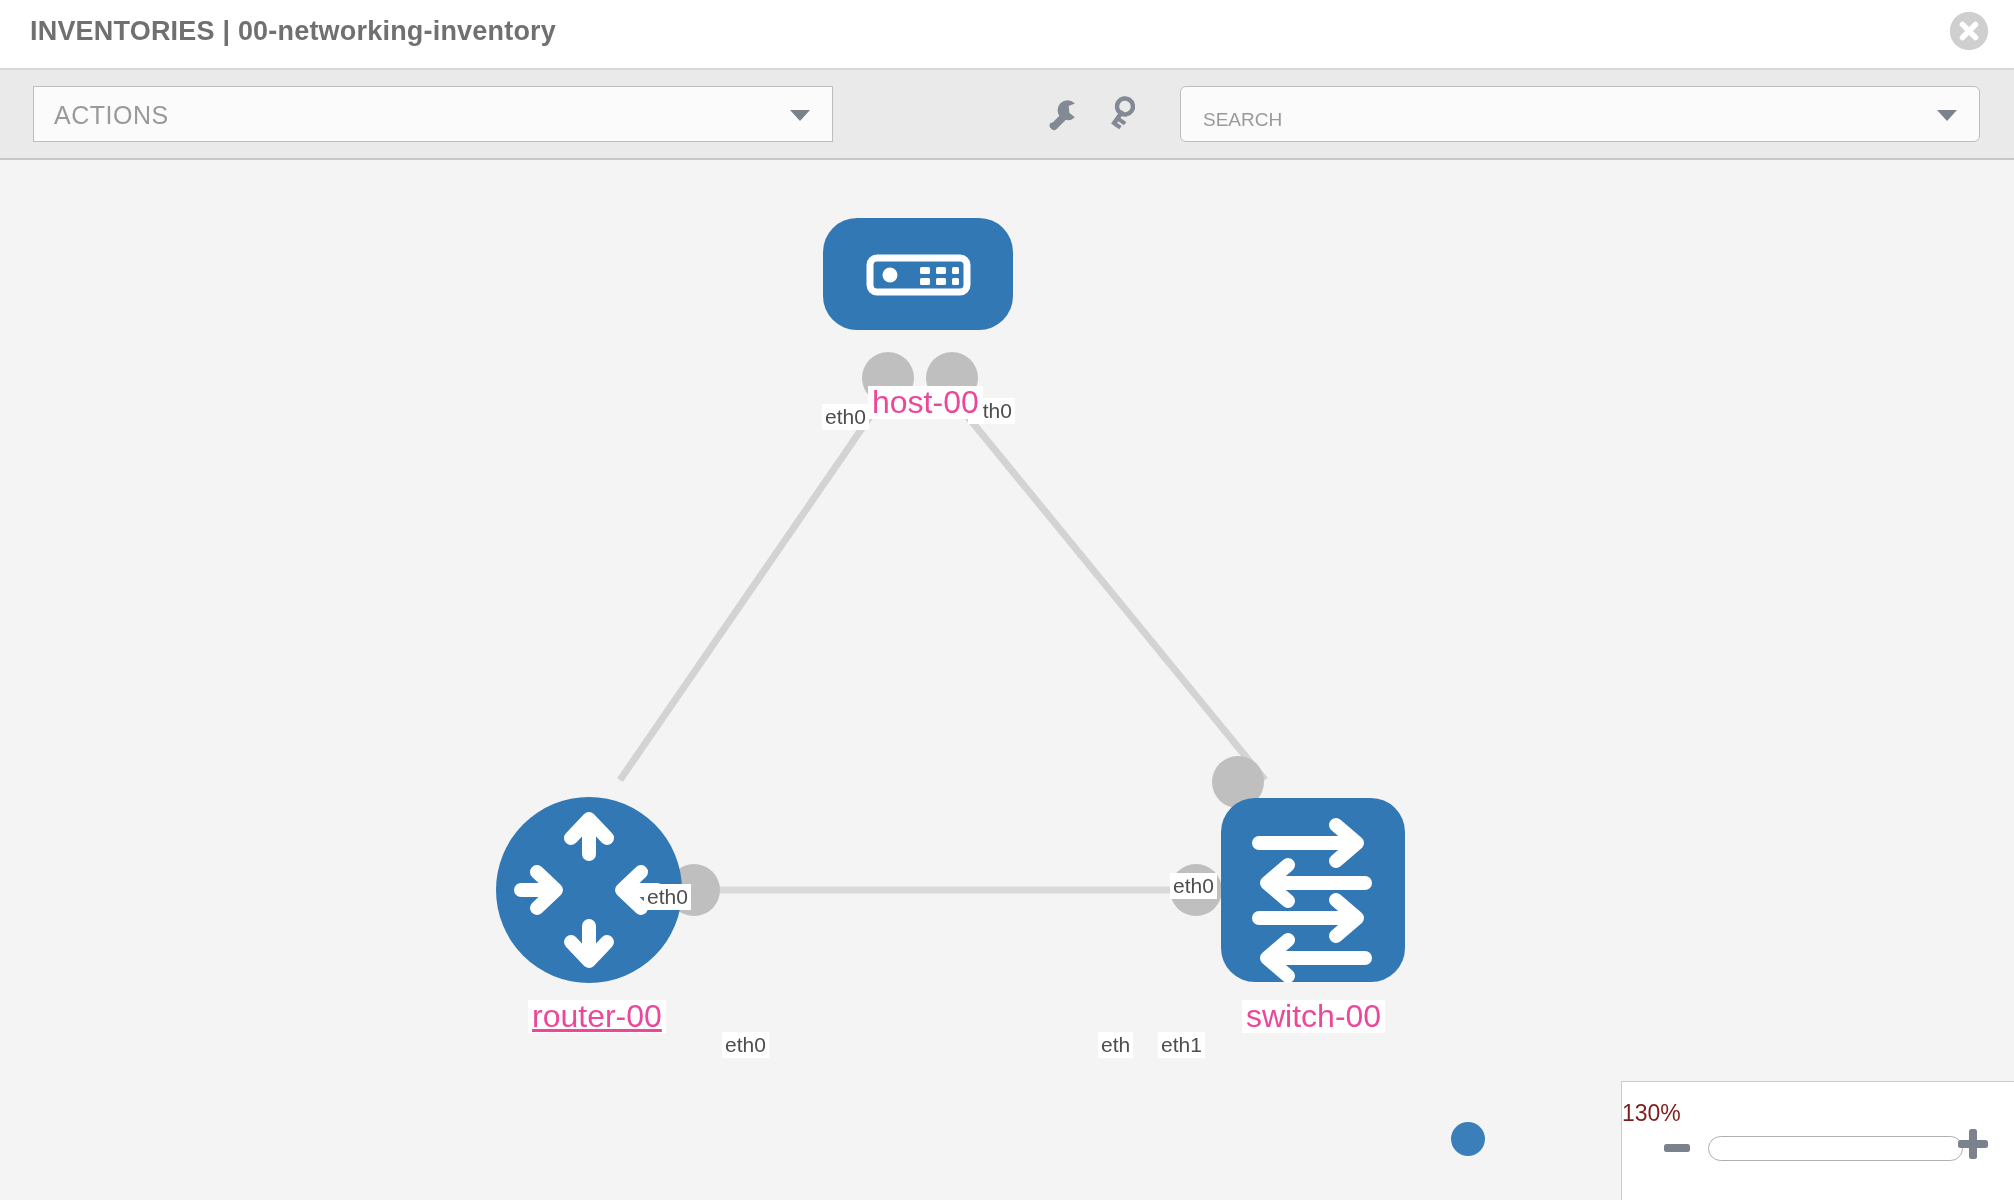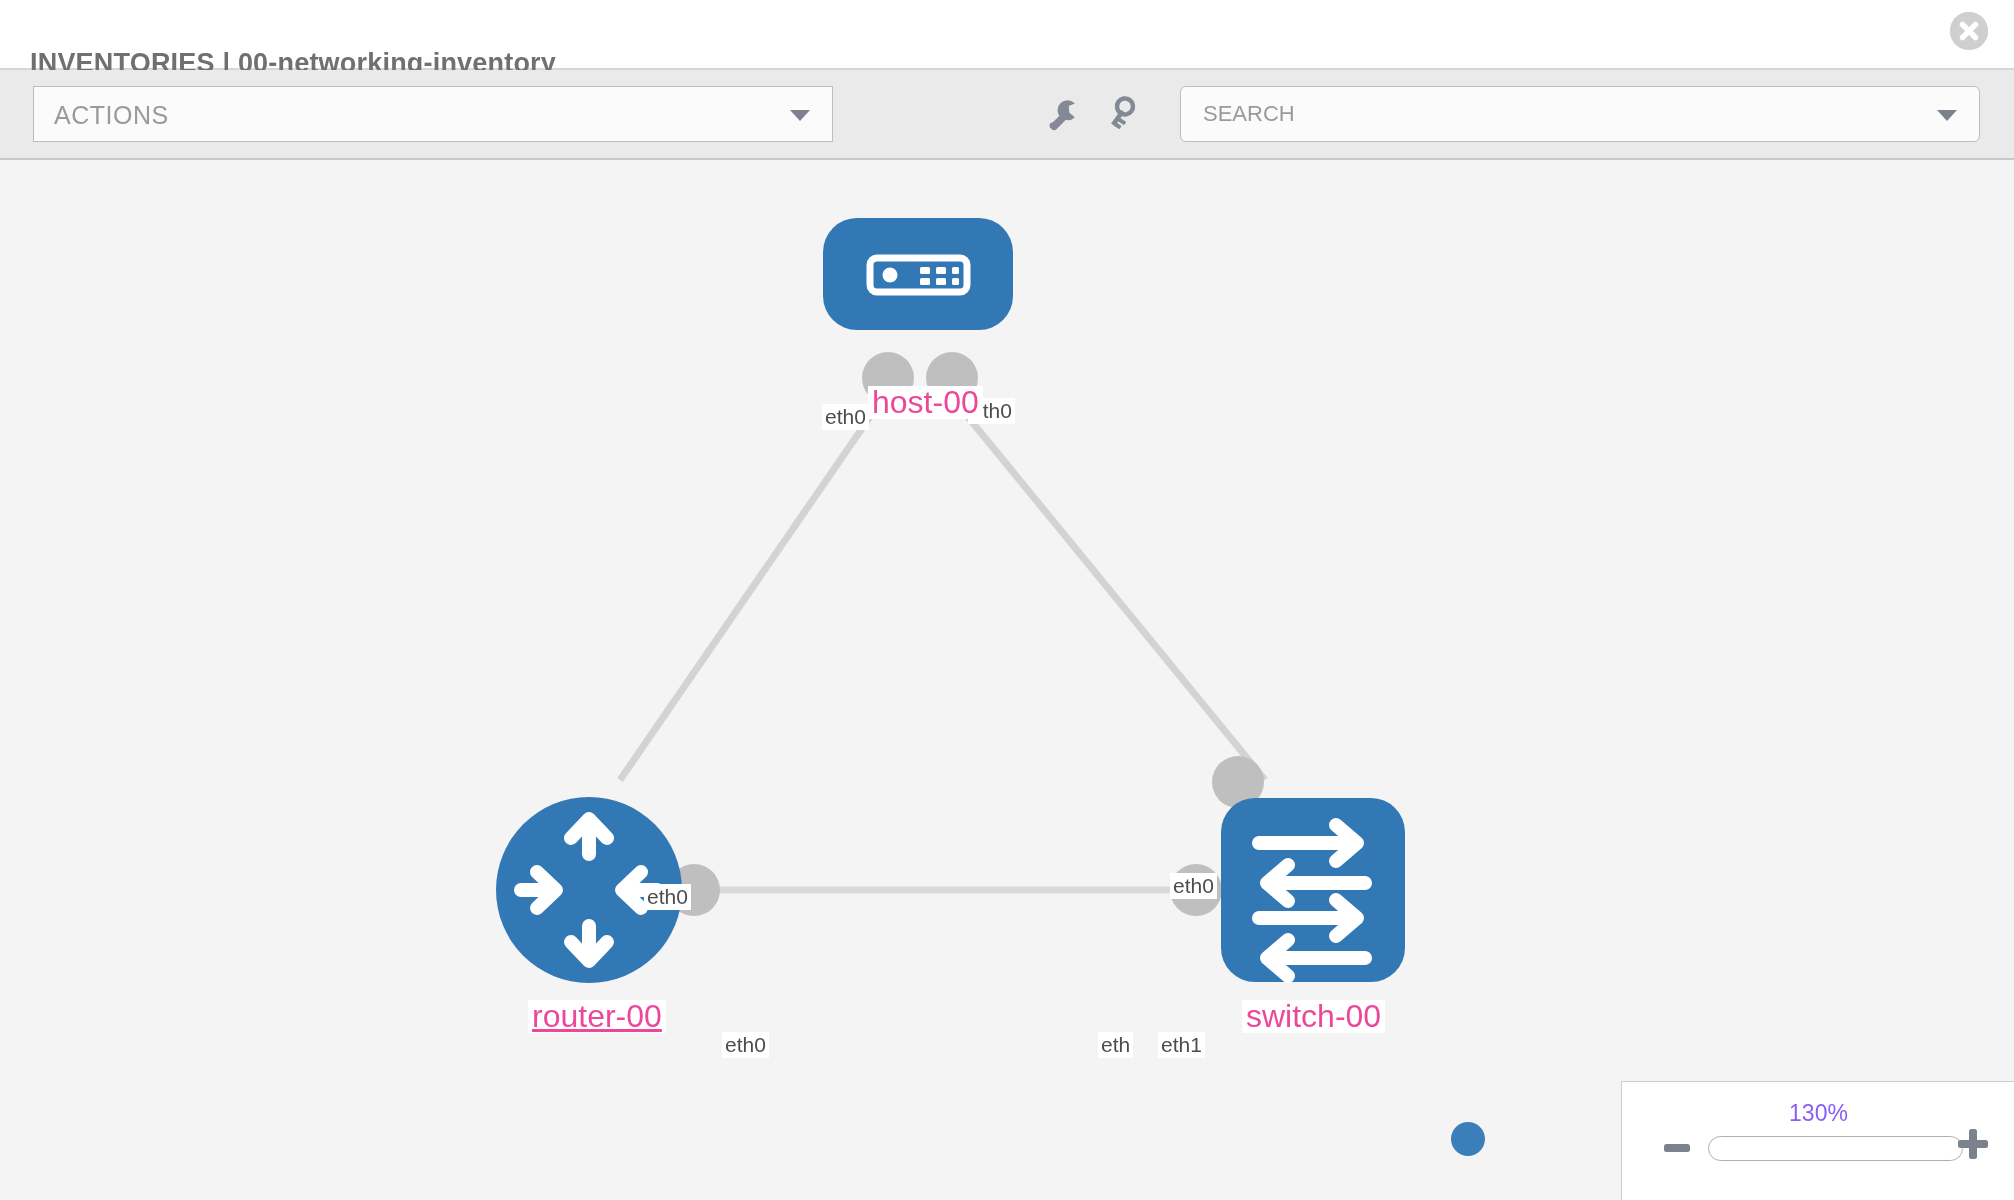--- a/index.html
+++ b/index.html
@@ -25,21 +25,20 @@
     box-sizing: border-box;
   }
   .page-title {
     position: absolute;
     left: 30px; top: 16px;
     font-size: 27px;
     font-weight: bold;
     color: #707070;
     letter-spacing: 0.2px;
     white-space: nowrap;
-    margin-top: 32px;
   }
   .close-btn {
     position: absolute;
     right: 26px; top: 12px;
     width: 38px; height: 38px;
     border-radius: 50%;
     background: #cfcfcf;
     cursor: pointer;
   }
   .close-btn svg { display:block; }
@@ -94,25 +93,25 @@
     left: 1180px; top: 16px;
     width: 800px; height: 56px;
     background: #fbfbfb;
     border: 1px solid #bdbdbd;
     border-radius: 6px;
     box-sizing: border-box;
     cursor: text;
   }
   .search-input {
     position: absolute;
-    left: 20px; top: 13px;
+    left: 20px; top: 21px;
     width: 700px;
     border: none; outline: none; background: transparent;
     font-family: "Liberation Sans", sans-serif;
-    font-size: 22px;
+    font-size: 19px;
     color: #7f1d1d;
   }
   .search-input::placeholder { color: #9a9a9a; }
   .search-caret {
     position: absolute;
     right: 22px; top: 23px;
   }
 
   
   .canvas {
@@ -154,23 +153,22 @@
     width: 393px; height: 119px;
     background: #ffffff;
     border: 1px solid #cccccc;
     border-right: none; border-bottom: none;
     box-sizing: border-box;
   }
   .zoom-value {
     position: absolute;
     left: 0; top: 18px;
     width: 393px;
-    text-align: center;
     font-size: 23px;
-    color: #8b5cf6;
+    color: #7f1d1d;
   }
   .zoom-minus, .zoom-plus {
     position: absolute;
     cursor: pointer;
   }
   .zoom-minus { left: 42px; top: 57px; }
   .zoom-plus  { right: 26px; top: 47px; }
   .zoom-track {
     position: absolute;
     left: 86px; top: 54px;

